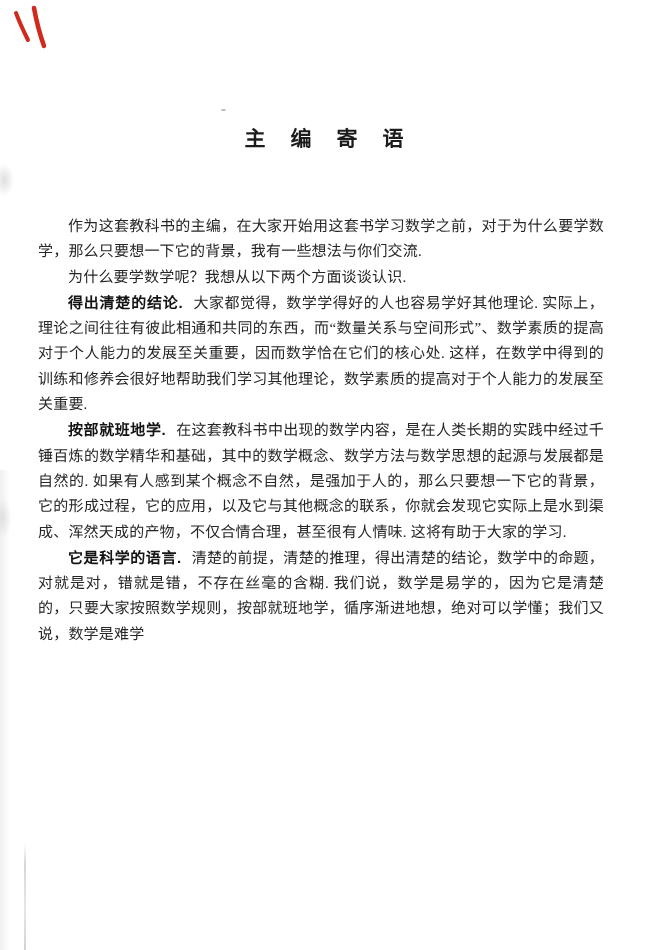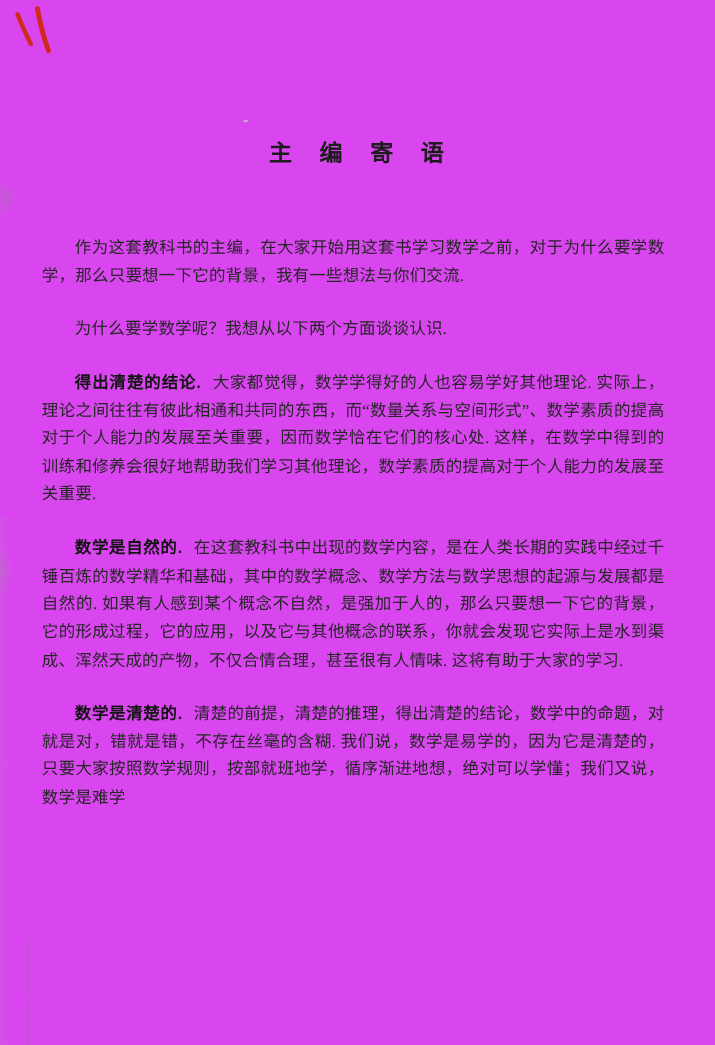--- a/index.html
+++ b/index.html
@@ -6,21 +6,21 @@
   html, body {
     margin: 0;
     padding: 0;
     background: #e8e8e8;
   }
   .page {
     position: relative;
     width: 650px;
     height: 950px;
     margin: 0 auto;
-    background: #d946ef;
+    background: #ffffff;
     overflow: hidden;
     font-family: "Liberation Serif", "DejaVu Serif", serif;
     color: #262626;
   }
   .page-title {
     margin: 124px 0 0 0;
     text-align: center;
     font-size: 21px;
     line-height: 30px;
     font-weight: bold;
@@ -34,21 +34,20 @@
     line-height: 25.3px;
     text-align: justify;
     letter-spacing: 0.2px;
   }
   .body-text p {
     margin: 0;
     padding: 0;
     text-indent: 2em;
   }
   .body-text p.sec-gap {
-    margin-top: 23px;
   }
   .lead {
     font-weight: bold;
     color: #141414;
     font-family: "Liberation Sans", "DejaVu Sans", sans-serif;
     margin-right: 0.4em;
     letter-spacing: 0.5px;
   }
   
   .pen-mark {
@@ -131,23 +130,23 @@
     </p>
 
 
     <p class="sec-gap">
       <span class="lead">得出清楚的结论.</span>
       <span>大家都觉得，数学学得好的人也容易学好其他理论. 实际上，理论之间往往有彼此相通和共同的东西，而“数量关系与空间形式”、数学素质的提高对于个人能力的发展至关重要，因而数学恰在它们的核心处. 这样，在数学中得到的训练和修养会很好地帮助我们学习其他理论，数学素质的提高对于个人能力的发展至关重要.</span>
     </p>
 
 
     <p class="sec-gap">
-      <span class="lead">数学是自然的.</span>
+      <span class="lead">按部就班地学.</span>
       <span>在这套教科书中出现的数学内容，是在人类长期的实践中经过千锤百炼的数学精华和基础，其中的数学概念、数学方法与数学思想的起源与发展都是自然的. 如果有人感到某个概念不自然，是强加于人的，那么只要想一下它的背景，它的形成过程，它的应用，以及它与其他概念的联系，你就会发现它实际上是水到渠成、浑然天成的产物，不仅合情合理，甚至很有人情味. 这将有助于大家的学习.</span>
     </p>
 
     <p class="sec-gap">
-      <span class="lead">数学是清楚的.</span>
+      <span class="lead">它是科学的语言.</span>
       <span>清楚的前提，清楚的推理，得出清楚的结论，数学中的命题，对就是对，错就是错，不存在丝毫的含糊. 我们说，数学是易学的，因为它是清楚的，只要大家按照数学规则，按部就班地学，循序渐进地想，绝对可以学懂；我们又说，数学是难学</span>
     </p>
 
   </div>
 </div>
 
 </body></html>

